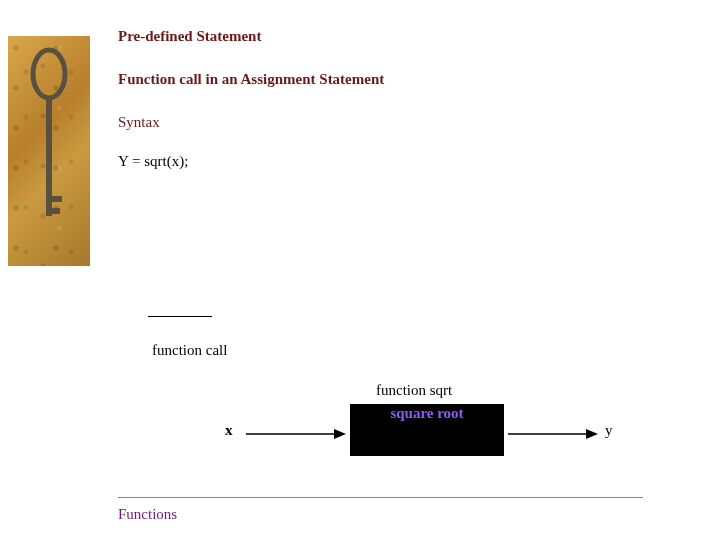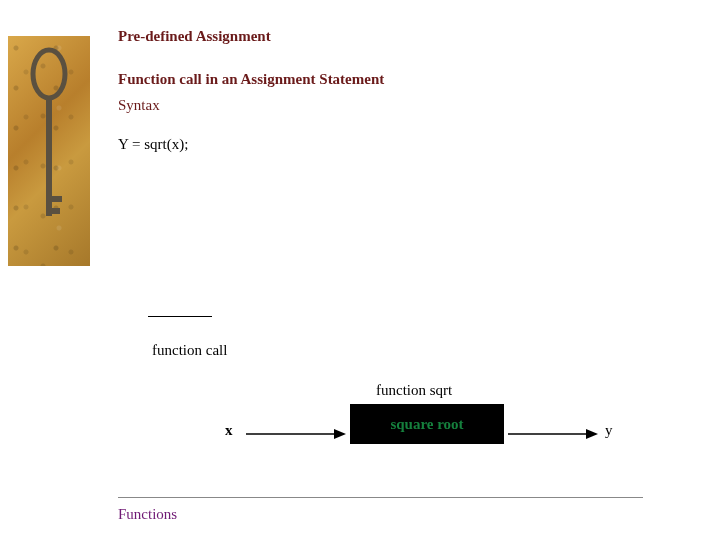--- a/index.html
+++ b/index.html
@@ -52,21 +52,21 @@
     width: 560px;
   }
   .title {
     font-weight: bold;
     color: #6a1a1a;
     margin-bottom: 26px;
   }
   .subtitle {
     font-weight: bold;
     color: #6a1a1a;
-    margin-bottom: 9px;
+    margin-bottom: 26px;
   }
   .label {
     color: #6a1a1a;
     margin-bottom: 22px;
   }
   .code {
     color: #000;
     margin-bottom: 26px;
   }
   .underline-seg {
@@ -87,27 +87,26 @@
     position: absolute;
     left: 258px;
     top: -10px;
     white-space: nowrap;
   }
   .blackbox {
     position: absolute;
     left: 232px;
     top: 12px;
     width: 154px;
-    height: 40px;
+    height: 52px;
     background: #000;
-    color: #15803d;
+    color: #8b5cf6;
     font-weight: bold;
     text-align: center;
     display: flex;
-    flex-direction: column;
     justify-content: center;
     line-height: 1.25;
   }
   .x-label {
     position: absolute;
     left: 107px;
     top: 30px;
     font-weight: bold;
   }
   .y-label {
@@ -142,21 +141,21 @@
   <div class="side-img">
     <svg class="key" width="40" height="200" viewBox="0 0 40 200">
       <ellipse cx="20" cy="28" rx="16" ry="24" fill="none" stroke="#5a5040" stroke-width="5"></ellipse>
       <rect x="17" y="50" width="6" height="120" fill="#5a5040"></rect>
       <rect x="23" y="150" width="10" height="6" fill="#5a5040"></rect>
       <rect x="23" y="162" width="8" height="6" fill="#5a5040"></rect>
     </svg>
   </div>
 
   <div class="content">
-    <div class="title">Pre-defined Assignment</div>
+    <div class="title">Pre-defined Statement</div>
     <div class="subtitle">Function call in an Assignment Statement</div>
     <div class="label">Syntax</div>
     <div class="code">Y = sqrt(x);</div>
   </div>
 
   <div class="underline-seg" style="left:148px; top:316px; width:64px;"></div>
   <div class="func-call-label" style="left:152px; top:342px;">function call</div>
 
   <div class="diagram">
     <div class="func-sqrt-label">function sqrt</div>

